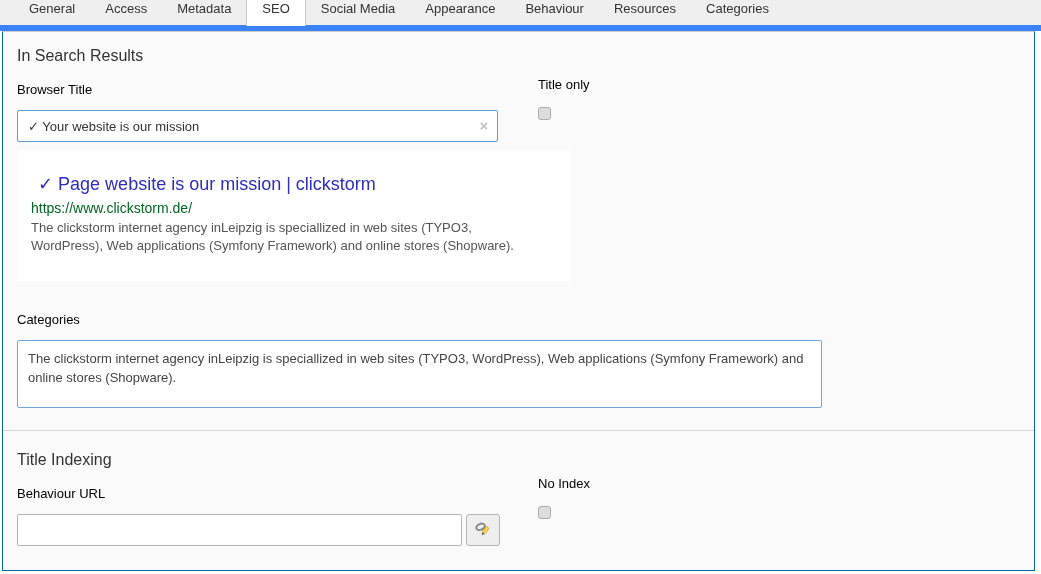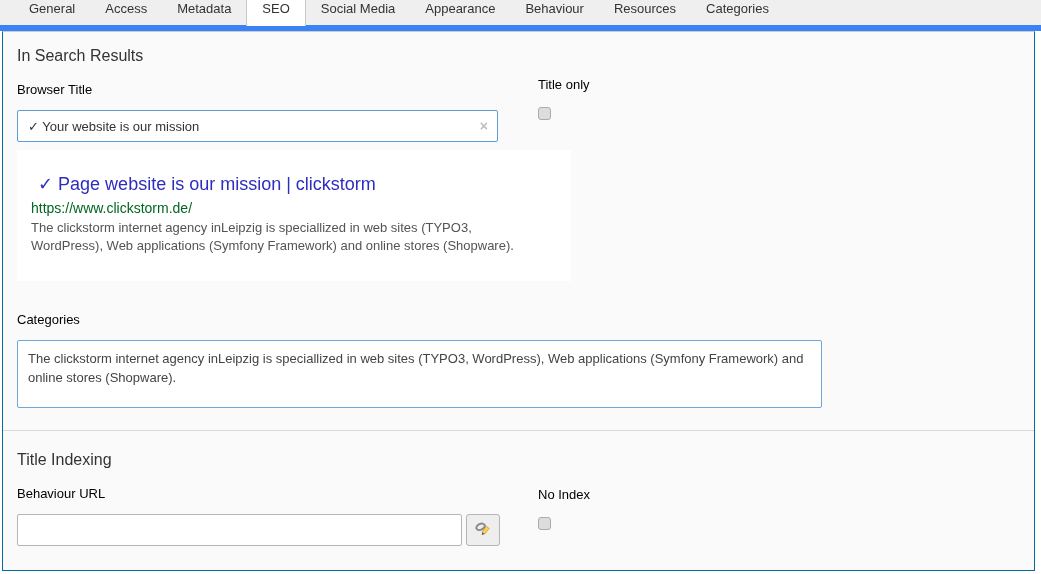--- a/index.html
+++ b/index.html
@@ -15,21 +15,21 @@
 
   
   .panel { margin:0 4px 0 2px; width:1033px; background:#fafafa;
     border:1px solid #0369a1; border-top:1px solid #ccc; }
   .section1 { padding:15px 16px 22px 14px; position:relative; }
   .section2 { padding:20px 16px 24px 14px; position:relative; border-top:1px solid #d8d8d8; }
   .section-heading { font-size:16px; font-weight:400; color:#333; margin-bottom:17px; }
   .field-label { display:block; font-size:13px; font-weight:400; color:#000; margin-bottom:13px; }
 
   .right-col { position:absolute; left:535px; top:45px; }
-  .section2 .right-col { top:56px; }
+  .section2 .right-col { top:45px; }
 
   .input-wrap { position:relative; width:481px; }
   .text-input { width:481px; height:32px; background:#fff; border:1px solid #5b9dd6;
     border-radius:2px; padding:0 24px 0 10px; font-size:13px; color:#333;
     font-family:"Liberation Sans","DejaVu Sans",sans-serif; outline:none; }
   .clear-icon { position:absolute; right:10px; top:8px; color:#c0c0c0; font-size:14px;
     font-weight:700; cursor:pointer; line-height:16px; }
 
   .checkbox { display:inline-block; width:13px; height:13px; background:#ddd;
     border:1px solid #ababab; border-radius:3px; cursor:pointer; margin-top:2px; }

